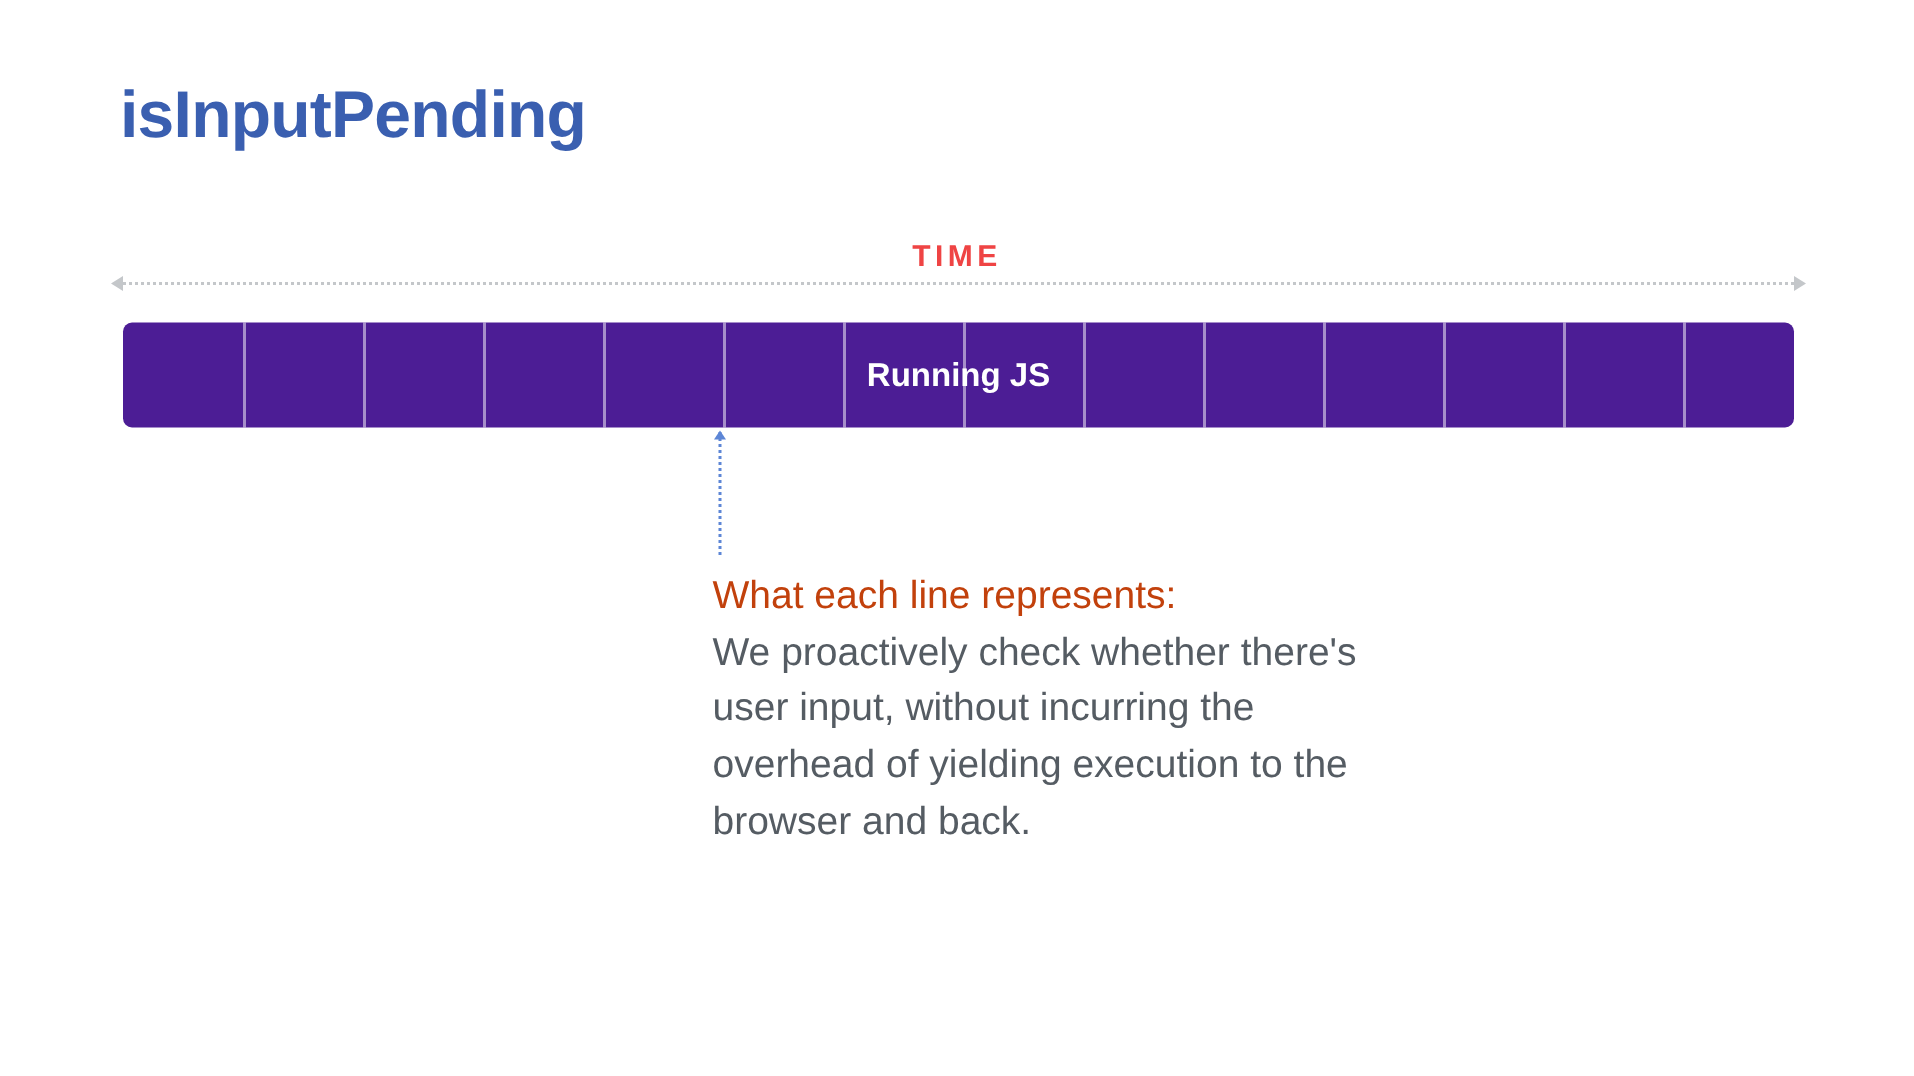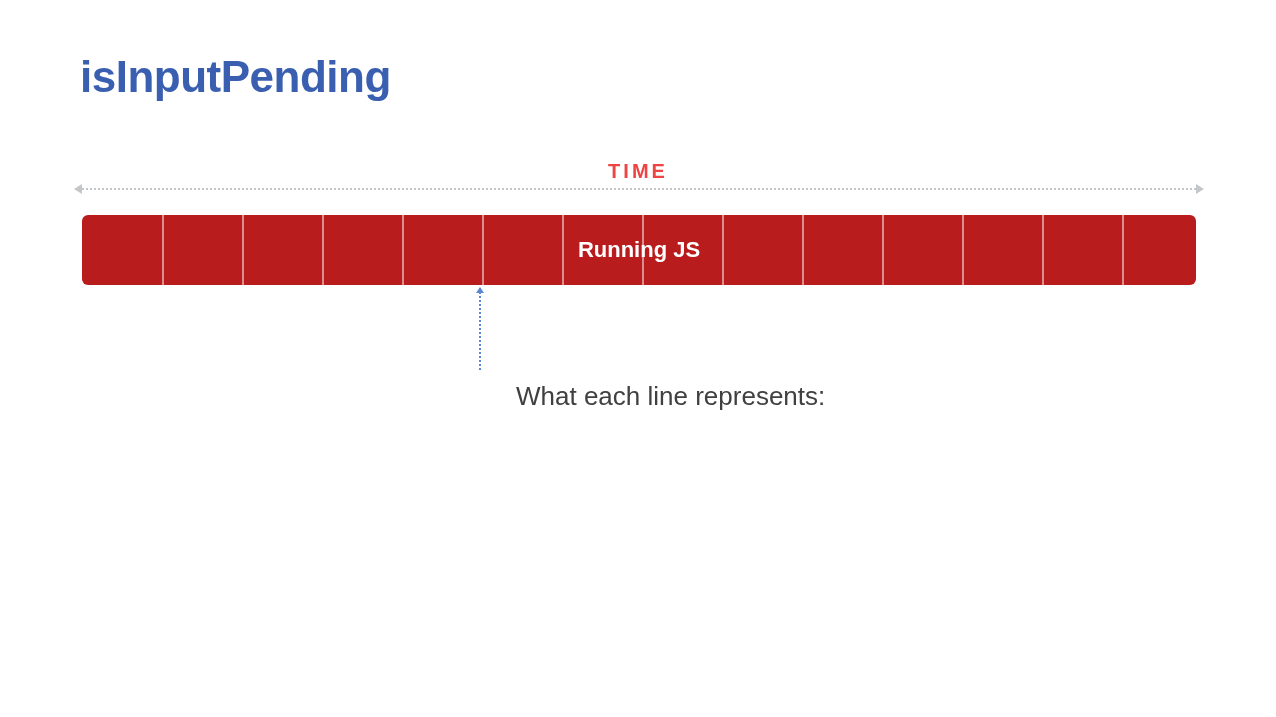--- a/index.html
+++ b/index.html
@@ -4,27 +4,27 @@
 <style>
   * { box-sizing: border-box; margin: 0; padding: 0; }
   html, body { width: 1276px; height: 717px; background: #fff; font-family: -apple-system, BlinkMacSystemFont, "Segoe UI", Helvetica, Arial, sans-serif; }
   .slide { position: relative; width: 1276px; height: 717px; padding: 52px 52px 0 80px; }
   .title { font-size: 44px; font-weight: 700; color: #3a5fb0; letter-spacing: -0.5px; }
   .time-label { position: absolute; top: 160px; left: 0; width: 1276px; text-align: center; font-size: 20px; font-weight: 700; letter-spacing: 3px; color: #ef4444; }
   .axis { position: absolute; top: 188px; left: 82px; width: 1114px; height: 0; border-top: 2px dotted #c4c7ca; }
   .axis::before, .axis::after { content: ""; position: absolute; top: -6px; width: 0; height: 0; border-top: 5px solid transparent; border-bottom: 5px solid transparent; }
   .axis::before { left: -8px; border-right: 8px solid #c4c7ca; }
   .axis::after  { right: -8px; border-left: 8px solid #c4c7ca; }
-  .bar { position: absolute; top: 215px; left: 82px; width: 1114px; height: 70px; background: #b91c1c; border-radius: 6px; display: flex; align-items: center; justify-content: center; }
+  .bar { position: absolute; top: 215px; left: 82px; width: 1114px; height: 70px; background: #4c1d95; border-radius: 6px; display: flex; align-items: center; justify-content: center; }
   .bar-label { position: absolute; color: #fff; font-size: 22px; font-weight: 700; }
   .seg { position: absolute; top: 0; bottom: 0; width: 2px; background: rgba(255,255,255,0.5); }
   .pointer { position: absolute; top: 288px; left: 479px; height: 82px; width: 0; border-left: 2px dotted #5d86d6; }
   .pointer::before { content: ""; position: absolute; top: -1px; left: -5px; width: 0; height: 0; border-left: 4px solid transparent; border-right: 4px solid transparent; border-bottom: 6px solid #5d86d6; }
   .caption { position: absolute; top: 378px; left: 475px; width: 430px; font-size: 26px; line-height: 1.45; color: #555c63; }
-  .caption .lead { color: #404040; margin-left: 41px; }
+  .caption .lead { color: #c2410c; }
 </style>
 </head>
 <body>
 
 <div class="slide">
   <h1 class="title">isInputPending</h1>
   <div class="time-label">TIME</div>
   <div class="axis"></div>
   <div class="bar">
     <span class="bar-label">Running JS</span>
@@ -38,14 +38,15 @@
       <div class="seg" style="left: 640px;"></div>
       <div class="seg" style="left: 720px;"></div>
       <div class="seg" style="left: 800px;"></div>
       <div class="seg" style="left: 880px;"></div>
       <div class="seg" style="left: 960px;"></div>
       <div class="seg" style="left: 1040px;"></div>
     </div>
   <div class="pointer"></div>
   <div class="caption">
     <span class="lead">What each line represents:</span><br>
+    <span>We proactively check whether there's user input, without incurring the overhead of yielding execution to the browser and back.</span>
   </div>
 </div>
 
 </body></html>

